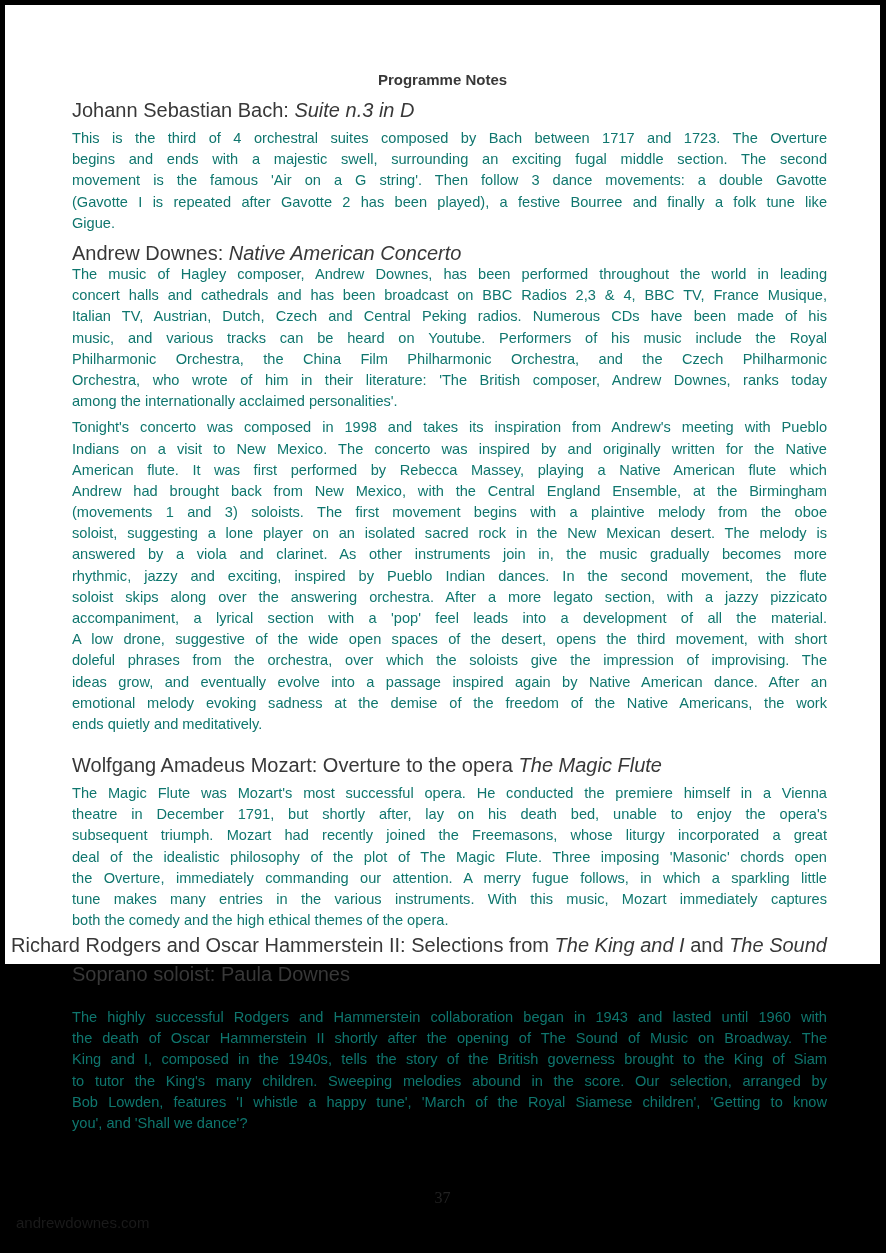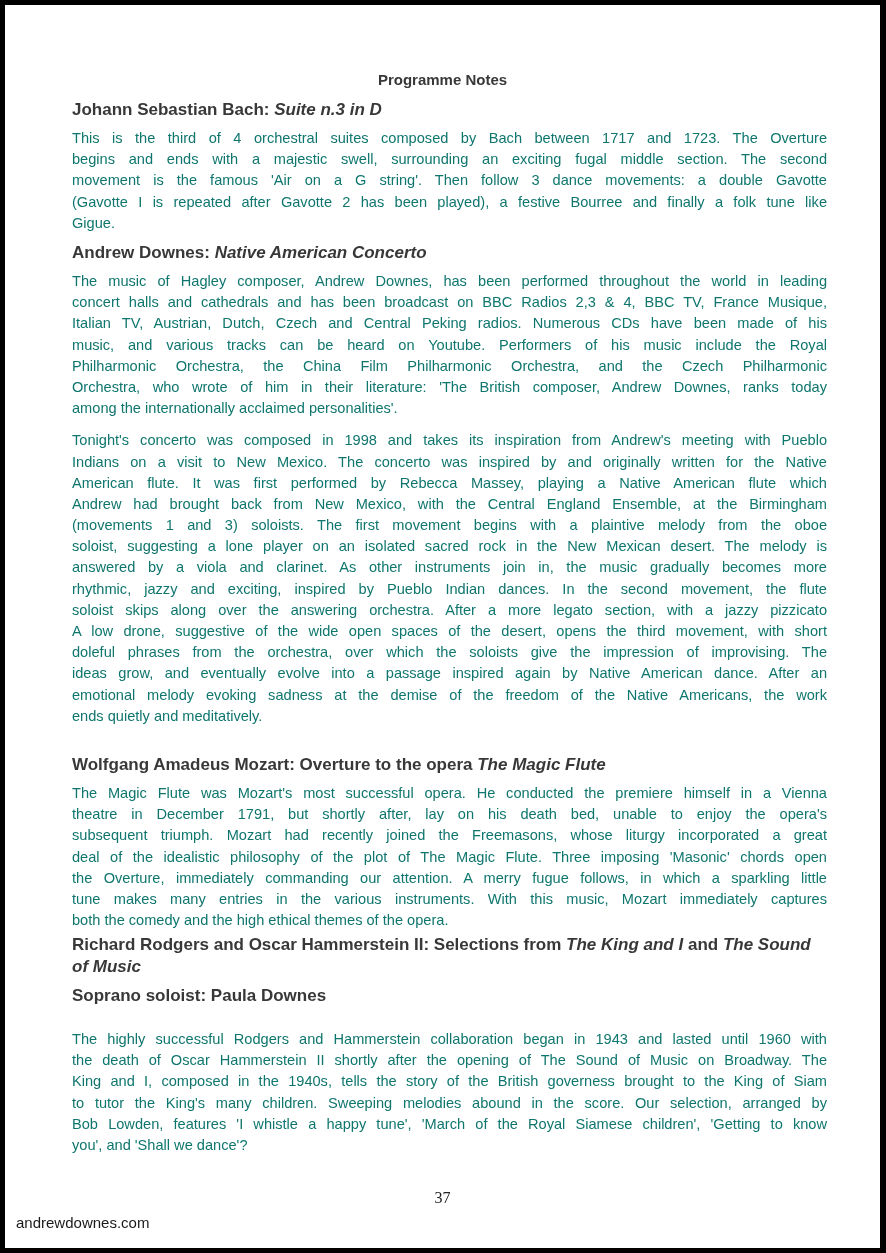--- a/index.html
+++ b/index.html
@@ -1,27 +1,27 @@
 <!DOCTYPE html>
 <html><head>
 <meta charset="utf-8">
 <style>
   html, body { margin: 0; padding: 0; background: #000; }
   body { width: 886px; height: 1253px; position: relative; overflow: hidden; }
   .page {
-    position: absolute; left: 5px; top: 5px; width: 875px; height: 1243px;
+    position: absolute; left: 5px; top: 5px; width: 875px; height: 959px;
     background: #ffffff; color: #1b1b1b;
     font-family: "Liberation Sans", "DejaVu Sans", sans-serif;
   }
   .title {
     position: absolute; top: 66px; left: 0; width: 100%; text-align: center;
     font-size: 15px; font-weight: bold; color: #383838;
   }
   .block { position: absolute; left: 67px; width: 755px; }
-  .heading { font-size: 17px; font-weight: bold; color: #383838; line-height: 22px; white-space: nowrap; }
+  .heading { font-size: 20px; font-weight: normal; color: #383838; line-height: 22px; white-space: nowrap; }
   .heading i { font-style: italic; }
   .para { font-size: 14.6px; line-height: 21.2px; color: #0f766e; }
   .line { display: block; text-align: justify; text-align-last: justify; white-space: nowrap; height: 21.2px; overflow: visible; }
   .line.last { text-align-last: left; }
   .pagenum {
     position: absolute; top: 1184px; left: 0; width: 100%; text-align: center;
     font-family: "Liberation Serif", serif; font-size: 16px; color: #222;
   }
   .site {
     position: absolute; left: 11px; top: 1209px;
@@ -44,39 +44,40 @@
       <span class="line">movement is the famous 'Air on a G string'. Then follow 3 dance movements: a double Gavotte</span>
       <span class="line">(Gavotte I is repeated after Gavotte 2 has been played), a festive Bourree and finally a folk tune like</span>
       <span class="line last">Gigue.</span>
     </div>
   </div>
 
   <div class="block" style="top:237px">
     <div class="heading">
       <span>Andrew Downes: </span><i>Native American Concerto</i>
     </div>
-    <div class="para" style="margin-top:7px">
+    <div class="para" style="">
       <span class="line">The music of Hagley composer, Andrew Downes, has been performed throughout the world in leading</span>
       <span class="line">concert halls and cathedrals and has been broadcast on BBC Radios 2,3 &amp; 4, BBC TV, France Musique,</span>
       <span class="line">Italian TV, Austrian, Dutch, Czech and Central Peking radios. Numerous CDs have been made of his</span>
       <span class="line">music, and various tracks can be heard on Youtube. Performers of his music include the Royal</span>
       <span class="line">Philharmonic Orchestra, the China Film Philharmonic Orchestra, and the Czech Philharmonic</span>
       <span class="line">Orchestra, who wrote of him in their literature: 'The British composer, Andrew Downes, ranks today</span>
       <span class="line last">among the internationally acclaimed personalities'.</span>
     </div>
-    <div class="para" style="margin-top:11px">
+    <div class="para" style="margin-top:5px">
       <span class="line">Tonight's concerto was composed in 1998 and takes its inspiration from Andrew's meeting with Pueblo</span>
       <span class="line">Indians on a visit to New Mexico. The concerto was inspired by and originally written for the Native</span>
       <span class="line">American flute. It was first performed by Rebecca Massey, playing a Native American flute which</span>
       <span class="line">Andrew had brought back from New Mexico, with the Central England Ensemble, at the Birmingham</span>
       <span class="line">(movements 1 and 3) soloists. The first movement begins with a plaintive melody from the oboe</span>
       <span class="line">soloist, suggesting a lone player on an isolated sacred rock in the New Mexican desert. The melody is</span>
       <span class="line">answered by a viola and clarinet. As other instruments join in, the music gradually becomes more</span>
       <span class="line">rhythmic, jazzy and exciting, inspired by Pueblo Indian dances. In the second movement, the flute</span>
       <span class="line">soloist skips along over the answering orchestra. After a more legato section, with a jazzy pizzicato</span>
+      <span class="line">accompaniment, a lyrical section with a 'pop' feel leads into a development of all the material.</span>
       <span class="line">A low drone, suggestive of the wide open spaces of the desert, opens the third movement, with short</span>
       <span class="line">doleful phrases from the orchestra, over which the soloists give the impression of improvising. The</span>
       <span class="line">ideas grow, and eventually evolve into a passage inspired again by Native American dance. After an</span>
       <span class="line">emotional melody evoking sadness at the demise of the freedom of the Native Americans, the work</span>
       <span class="line last">ends quietly and meditatively.</span>
     </div>
   </div>
 
   <div class="block" style="top:749px">
     <div class="heading">
@@ -87,25 +88,22 @@
       <span class="line">theatre in December 1791, but shortly after, lay on his death bed, unable to enjoy the opera's</span>
       <span class="line">subsequent triumph. Mozart had recently joined the Freemasons, whose liturgy incorporated a great</span>
       <span class="line">deal of the idealistic philosophy of the plot of The Magic Flute. Three imposing 'Masonic' chords open</span>
       <span class="line">the Overture, immediately commanding our attention. A merry fugue follows, in which a sparkling little</span>
       <span class="line">tune makes many entries in the various instruments. With this music, Mozart immediately captures</span>
       <span class="line last">both the comedy and the high ethical themes of the opera.</span>
     </div>
   </div>
 
   <div class="block" style="top:929px">
-    <div class="heading" style="display:flex;justify-content:flex-start">
+    <div class="heading" style="display:flex;justify-content:flex-end">
       <span><span>Richard Rodgers and Oscar Hammerstein II: Selections from </span><i>The King and I</i><span> and </span><i>The Sound</i></span>
-    </div>
-    <div class="heading">
-      <i>of Music</i>
     </div>
     <div class="heading" style="margin-top:7px">Soprano soloist: Paula Downes</div>
     <div class="para" style="margin-top:22px">
       <span class="line">The highly successful Rodgers and Hammerstein collaboration began in 1943 and lasted until 1960 with</span>
       <span class="line">the death of Oscar Hammerstein II shortly after the opening of The Sound of Music on Broadway. The</span>
       <span class="line">King and I, composed in the 1940s, tells the story of the British governess brought to the King of Siam</span>
       <span class="line">to tutor the King's many children. Sweeping melodies abound in the score. Our selection, arranged by</span>
       <span class="line">Bob Lowden, features 'I whistle a happy tune', 'March of the Royal Siamese children', 'Getting to know</span>
       <span class="line last">you', and 'Shall we dance'?</span>
     </div>

